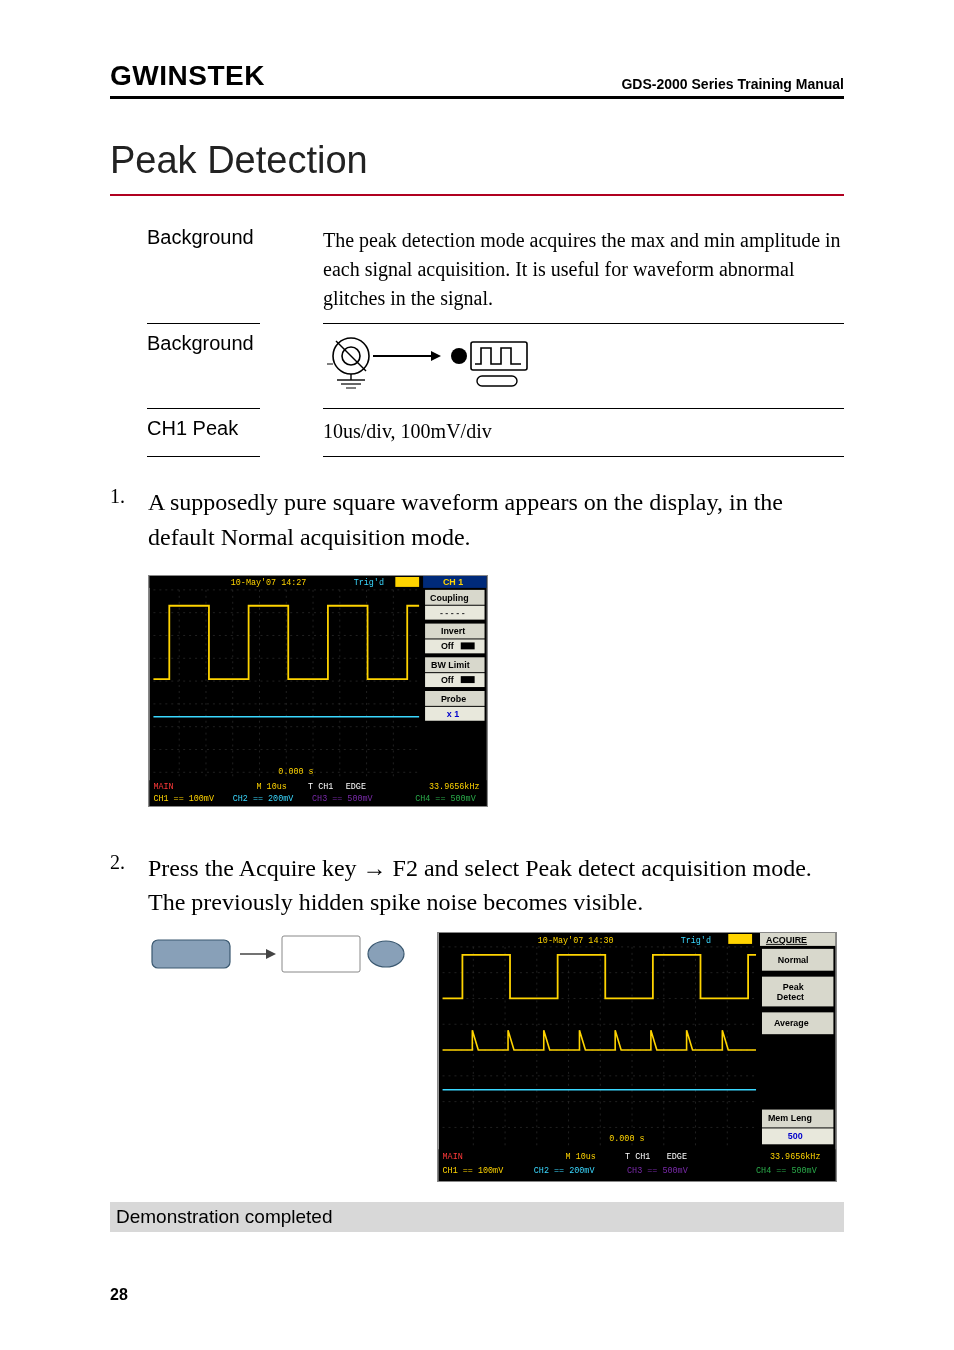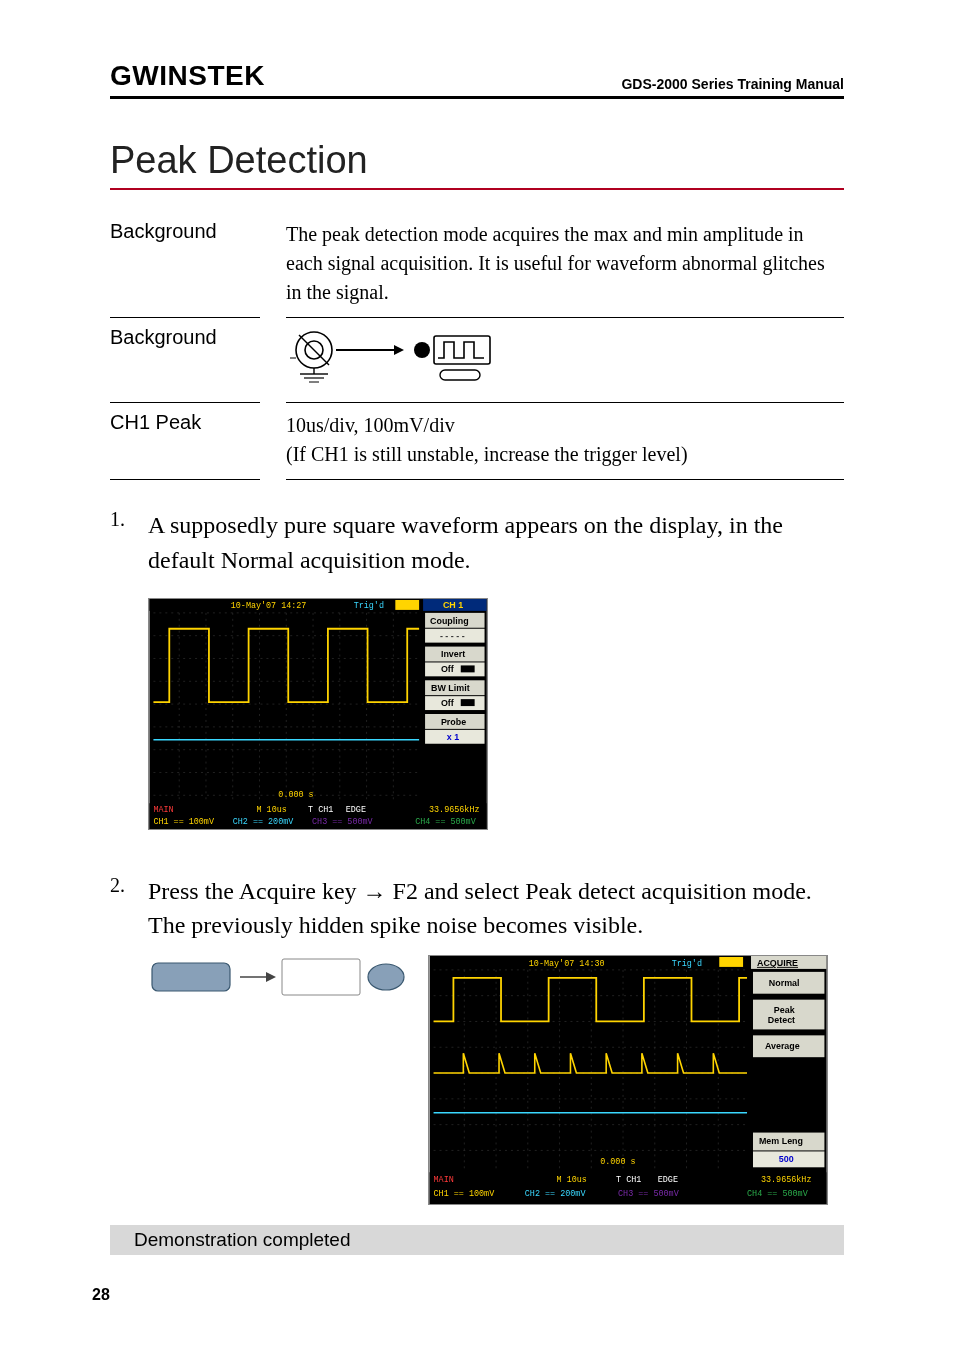--- a/index.html
+++ b/index.html
@@ -29,32 +29,33 @@
     font-family: Arial, sans-serif;
     font-weight: 700;
     font-size: 14px;
   }
   h1.section {
     font-family: 'Trebuchet MS', Arial, sans-serif;
     font-weight: 400;
     font-size: 38px;
     color: #222;
     border-bottom: 2px solid #b00020;
-    padding-bottom: 6px;
+    padding-bottom: 12px;
     margin-bottom: 22px;
   }
   .grid {
     display: grid;
     grid-template-columns: 150px 1fr;
     column-gap: 26px;
   }
   .grid-row { display: contents; }
   .label-col, .value-col {
     border-bottom: 1px solid #000;
     padding: 8px 0 10px 0;
+    margin-left: 37px;
   }
   .label-col {
     font-family: 'Trebuchet MS', Arial, sans-serif;
     font-size: 20px;
   }
   .value-col {
     font-size: 20px;
     line-height: 1.45;
   }
   .steps {
@@ -67,33 +68,33 @@
   }
   .step-num { font-size: 20px; min-width: 22px; }
   .step-text { font-size: 24px; line-height: 1.45; }
   .scope {
     margin: 8px 0 40px 38px;
     display: inline-block;
   }
   .scope2-wrap {
     display: flex;
     align-items: flex-start;
-    gap: 20px;
+    gap: 29px;
     margin: 8px 0 16px 38px;
   }
   .demo-done {
     background: #d8d8d8;
-    padding: 4px 24px;
+    padding: 4px 6px;
     font-family: 'Trebuchet MS', Arial, sans-serif;
     font-size: 19px;
     margin-top: 4px;
   }
   .page-num {
     position: absolute;
-    left: 92px;
+    left: 110px;
     bottom: 46px;
     font-family: Arial, sans-serif;
     font-weight: 700;
     font-size: 16px;
   }
 
   
   .conn-svg { width: 230px; height: 58px; }
 
   
@@ -161,21 +162,20 @@
         <polyline points="152,32 158,32 158,16 168,16 168,32 178,32 178,16 188,16 188,32 198,32" fill="none" stroke="#000" stroke-width="1.6"></polyline>
         <rect x="154" y="44" width="40" height="10" rx="5" fill="none" stroke="#000" stroke-width="1.4"></rect>
       </svg>
     </div>
   </div>
 
   <div class="grid-row">
     <div class="label-col" style="border-bottom:1px solid #000">CH1 Peak</div>
     <div class="value-col">
       <span>10us/div, 100mV/div</span><br>
-      <span>(If CH1 is still unstable, increase the trigger level)</span>
     </div>
   </div>
 
 </div>
 
 <div class="steps">
 
   <div class="step">
     <div class="step-num">1.</div>
     <div class="step-text">A supposedly pure square waveform appears on the display, in the default Normal acquisition mode.</div>

